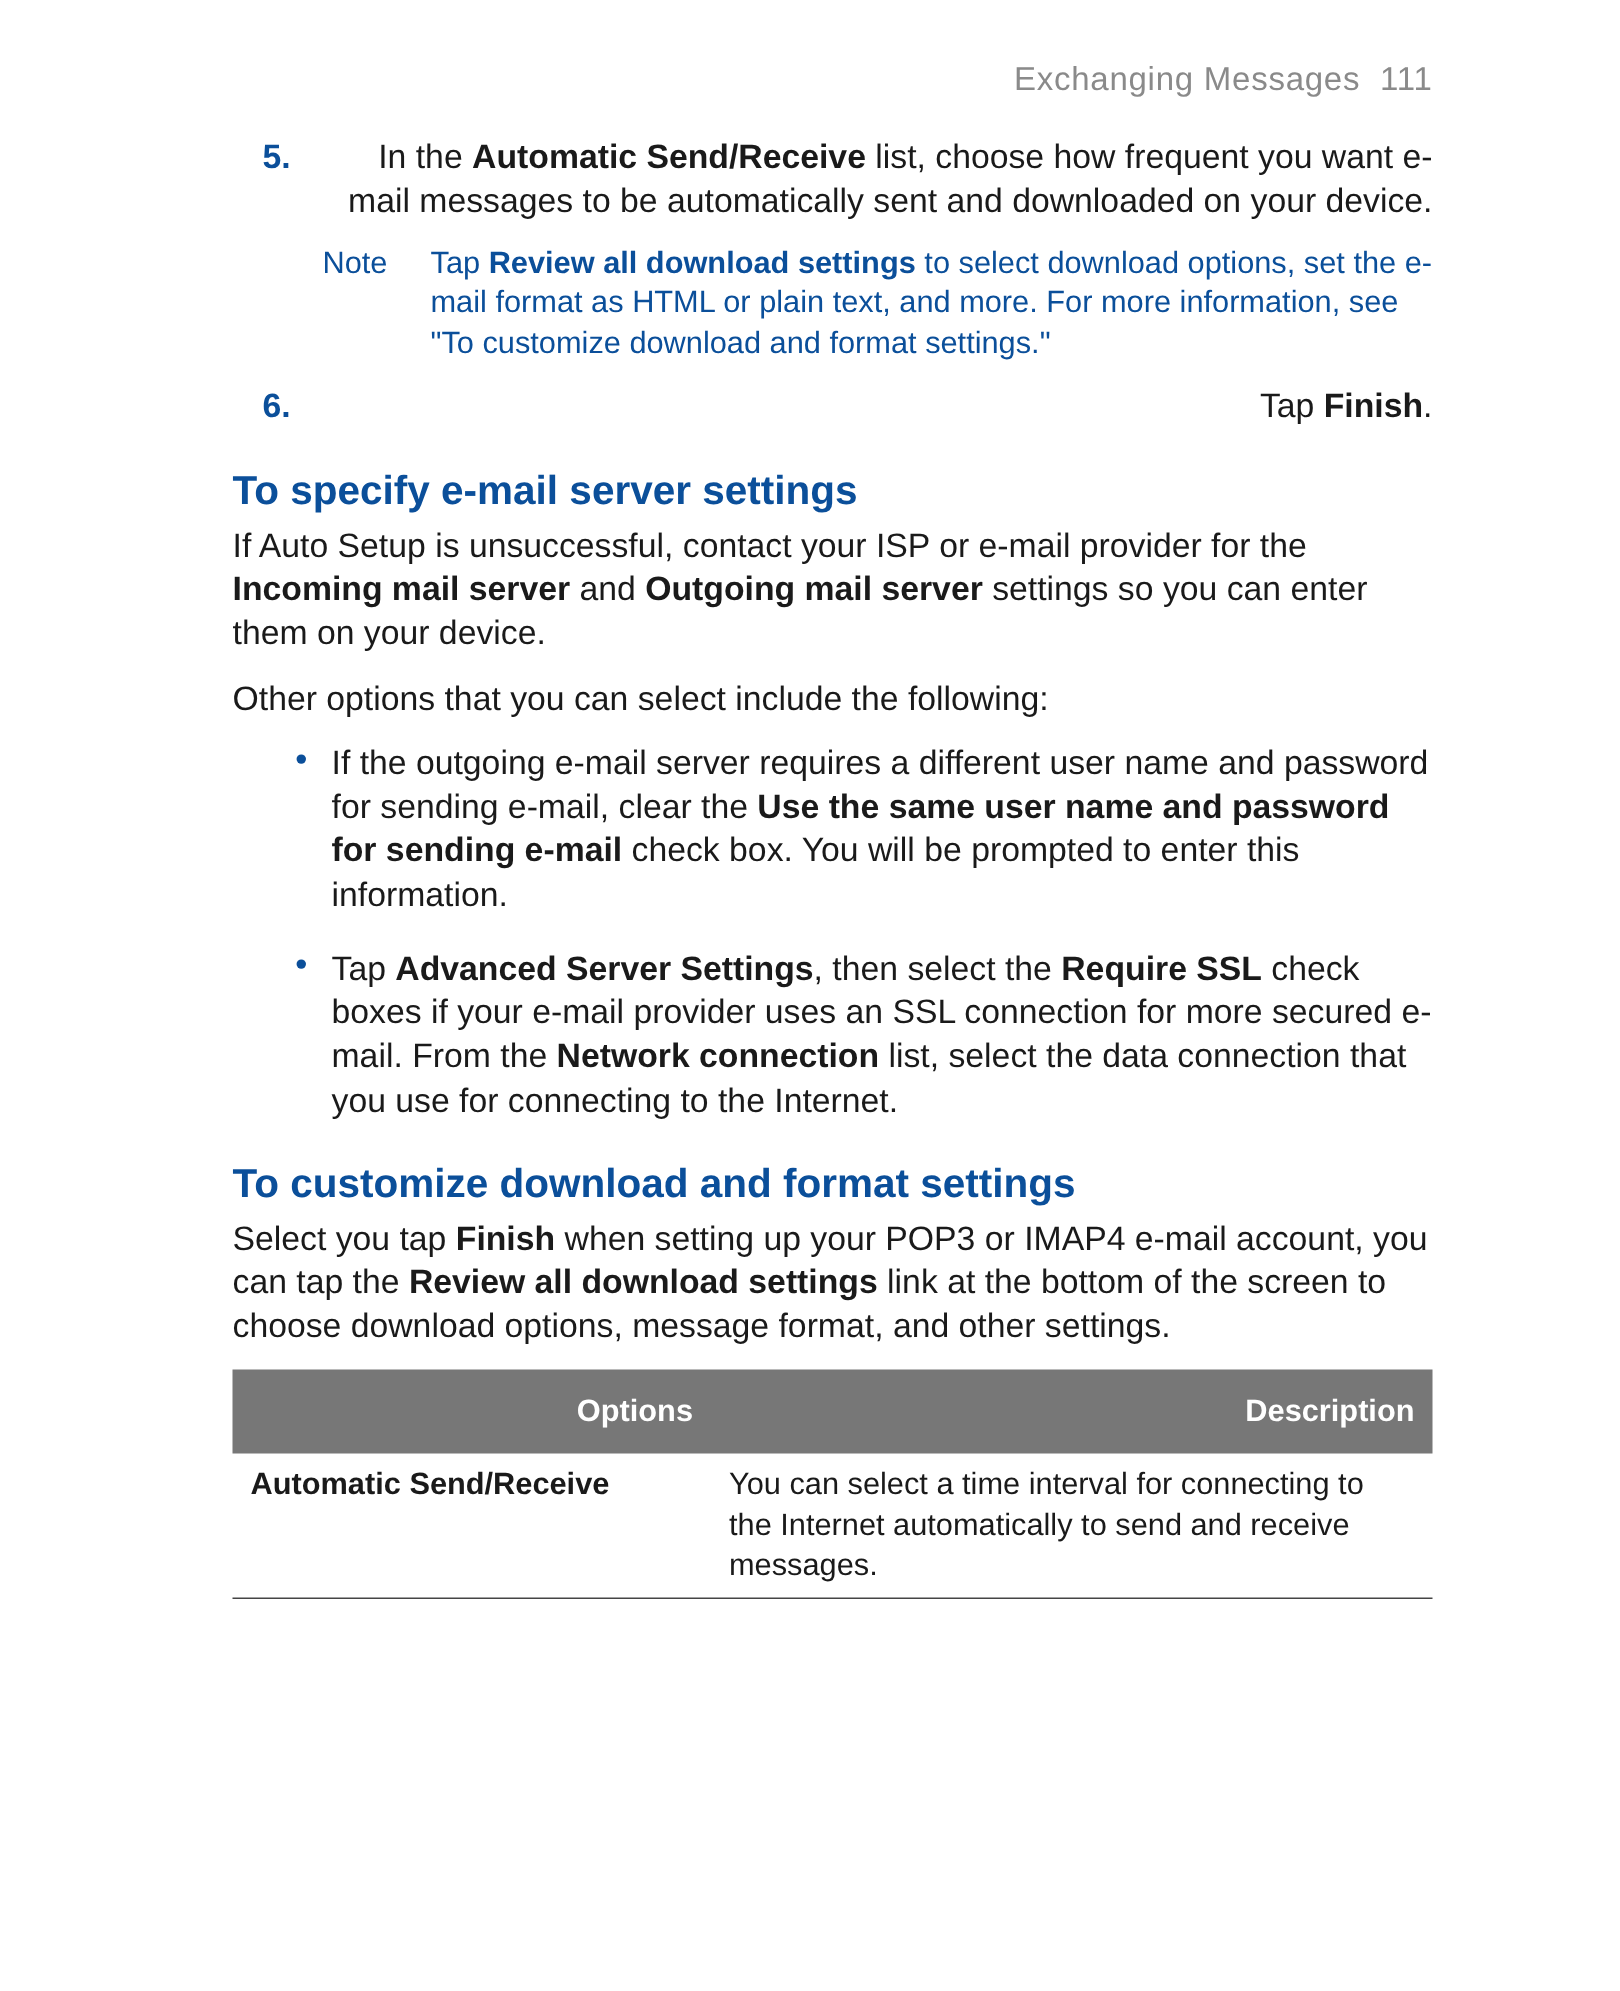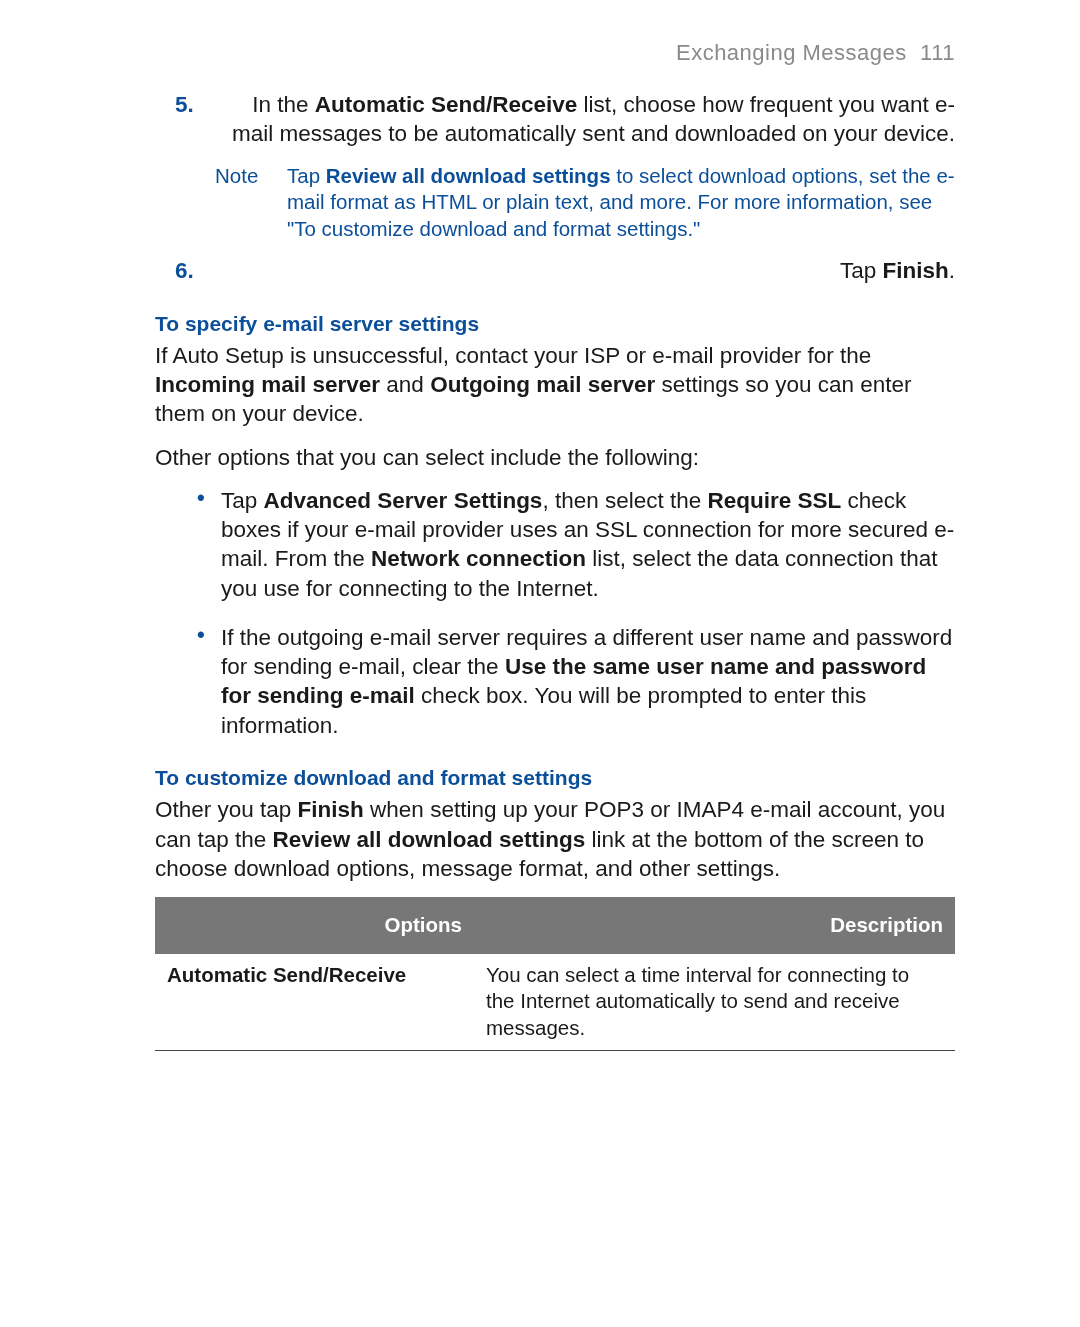--- a/index.html
+++ b/index.html
@@ -58,21 +58,21 @@
     flex: 0 0 64px;
     font-weight: 400;
     margin-right: 8px;
   }
   .note-text {
     flex: 1;
   }
   h3.blue {
     color: #0b4f9a;
     font-weight: 700;
-    font-size: 21px;
+    font-size: 27px;
     margin: 24px 0 4px 0;
   }
   p.body {
     margin: 0 0 14px 0;
   }
   ul.bullets {
     list-style: none;
     padding-left: 42px;
     margin: 8px 0 18px 0;
   }
@@ -149,30 +149,30 @@
     </div>
 
     <h3 class="blue">To specify e-mail server settings</h3>
     <p class="body">
       <span>If Auto Setup is unsuccessful, contact your ISP or e-mail provider for the </span><b>Incoming mail server</b><span> and </span><b>Outgoing mail server</b><span> settings so you can enter them on your device.</span>
     </p>
     <p class="body">Other options that you can select include the following:</p>
 
     <ul class="bullets">
       <li>
-        <span>Tap </span><b>Advanced Server Settings</b><span>, then select the </span><b>Require SSL</b><span> check boxes if your e-mail provider uses an SSL connection for more secured e-mail. From the </span><b>Network connection</b><span> list, select the data connection that you use for connecting to the Internet.</span>
+        <span>If the outgoing e-mail server requires a different user name and password for sending e-mail, clear the </span><b>Use the same user name and password for sending e-mail</b><span> check box. You will be prompted to enter this information.</span>
       </li>
       <li>
-        <span>If the outgoing e-mail server requires a different user name and password for sending e-mail, clear the </span><b>Use the same user name and password for sending e-mail</b><span> check box. You will be prompted to enter this information.</span>
+        <span>Tap </span><b>Advanced Server Settings</b><span>, then select the </span><b>Require SSL</b><span> check boxes if your e-mail provider uses an SSL connection for more secured e-mail. From the </span><b>Network connection</b><span> list, select the data connection that you use for connecting to the Internet.</span>
       </li>
     </ul>
 
     <h3 class="blue">To customize download and format settings</h3>
     <p class="body">
-      <span>Other you tap </span><b>Finish</b><span> when setting up your POP3 or IMAP4 e-mail account, you can tap the </span><b>Review all download settings</b><span> link at the bottom of the screen to choose download options, message format, and other settings.</span>
+      <span>Select you tap </span><b>Finish</b><span> when setting up your POP3 or IMAP4 e-mail account, you can tap the </span><b>Review all download settings</b><span> link at the bottom of the screen to choose download options, message format, and other settings.</span>
     </p>
 
     <table class="opts">
       <thead>
         <tr>
           <th>Options</th>
           <th>Description</th>
         </tr>
       </thead>
       <tbody>

